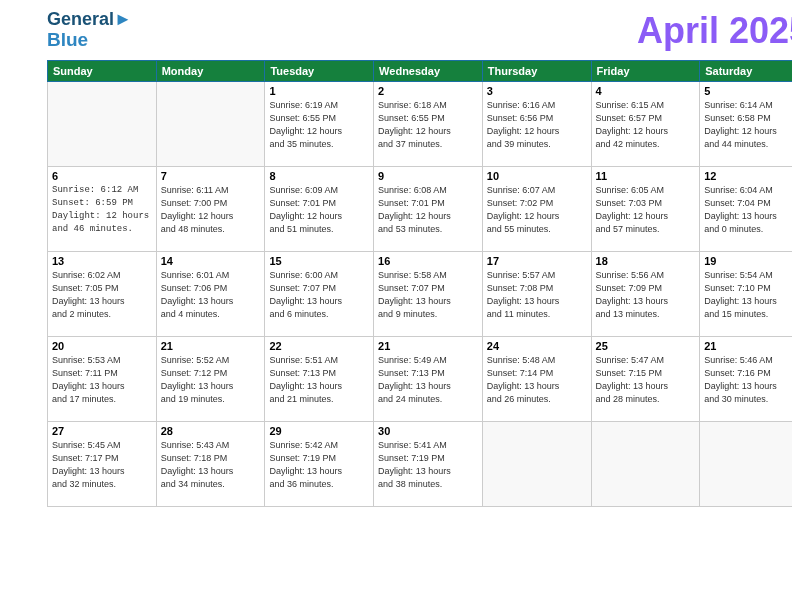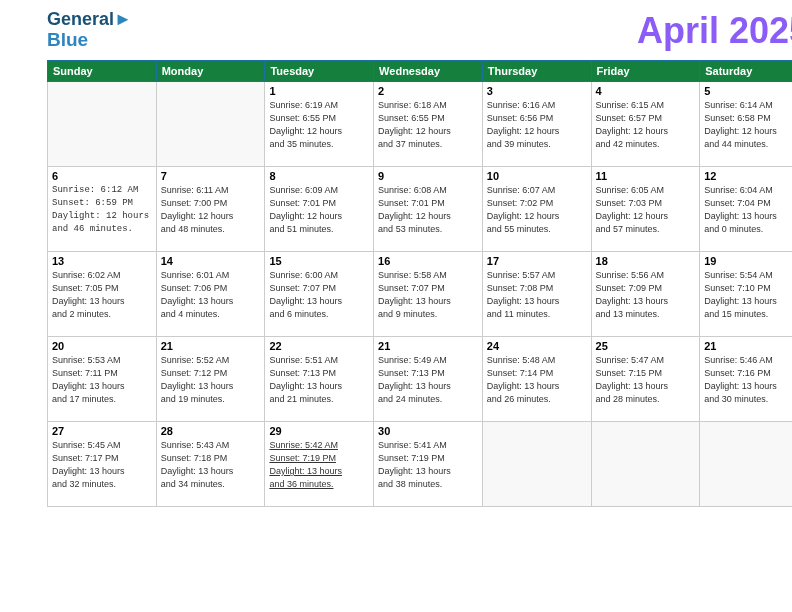--- a/index.html
+++ b/index.html
@@ -323,21 +323,21 @@
           </td>
           <td>
             <span class="day-num">28</span>
             <div class="day-info" style="white-space: pre-line;">Sunrise: 5:43 AM
 Sunset: 7:18 PM
 Daylight: 13 hours
 and 34 minutes.</div>
           </td>
           <td>
             <span class="day-num">29</span>
-            <div class="day-info" style="white-space: pre-line; text-decoration: underline;">Sunrise: 5:42 AM
+            <div class="day-info" style="white-space: pre-line;">Sunrise: 5:42 AM
 Sunset: 7:19 PM
 Daylight: 13 hours
 and 36 minutes.</div>
           </td>
           <td>
             <span class="day-num">30</span>
             <div class="day-info" style="white-space: pre-line;">Sunrise: 5:41 AM
 Sunset: 7:19 PM
 Daylight: 13 hours
 and 38 minutes.</div>

